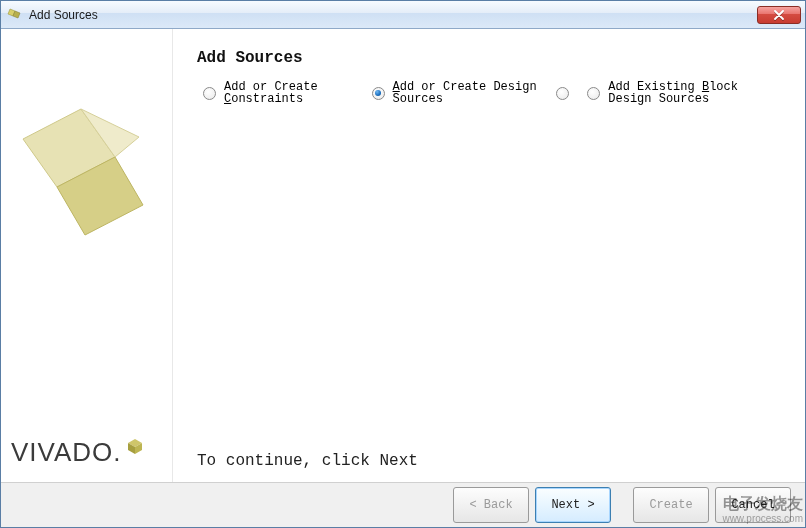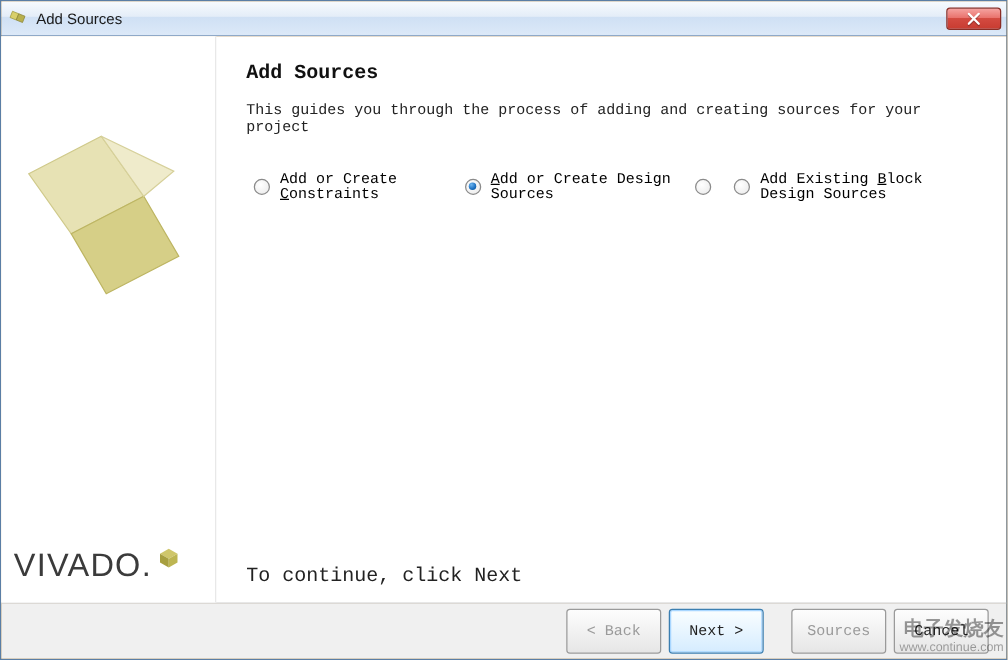--- a/index.html
+++ b/index.html
@@ -221,21 +221,20 @@
             <polygon points="2,6 9,2 16,6 9,10" fill="#cfc66a"></polygon>
             <polygon points="2,6 9,10 9,17 2,13" fill="#a79f3f"></polygon>
             <polygon points="16,6 9,10 9,17 16,13" fill="#bdb552"></polygon>
           </svg>
         </span>
       </div>
     </div>
 
     <div class="main-panel">
       <div class="heading">Add Sources</div>
-      <div class="description">This guides you through the process of adding and creating sources for your project</div>
 
       <div class="options" id="options-container">
 
       <div class="option">
             <span class="radio"></span>
             <span class="option-label">Add or Create <u>C</u>onstraints</span>
           </div>
           <div class="option">
             <span class="radio selected"></span>
             <span class="option-label"><u>A</u>dd or Create Design Sources</span>
@@ -250,21 +249,21 @@
         </div>
 
       <div class="footer-hint">To continue, click Next</div>
     </div>
   </div>
 
   <div class="button-bar">
     <button class="btn disabled">&lt; Back</button>
     <button class="btn default">Next &gt;</button>
     <span class="btn-gap"></span>
-    <button class="btn disabled">Sources</button>
+    <button class="btn disabled">Create</button>
     <button class="btn">Cancel</button>
   </div>
 
   <div class="watermark">
     <div>电子发烧友</div>
-    <div>www.continue.com</div>
+    <div>www.process.com</div>
   </div>
 </div>
 
 </body></html>

